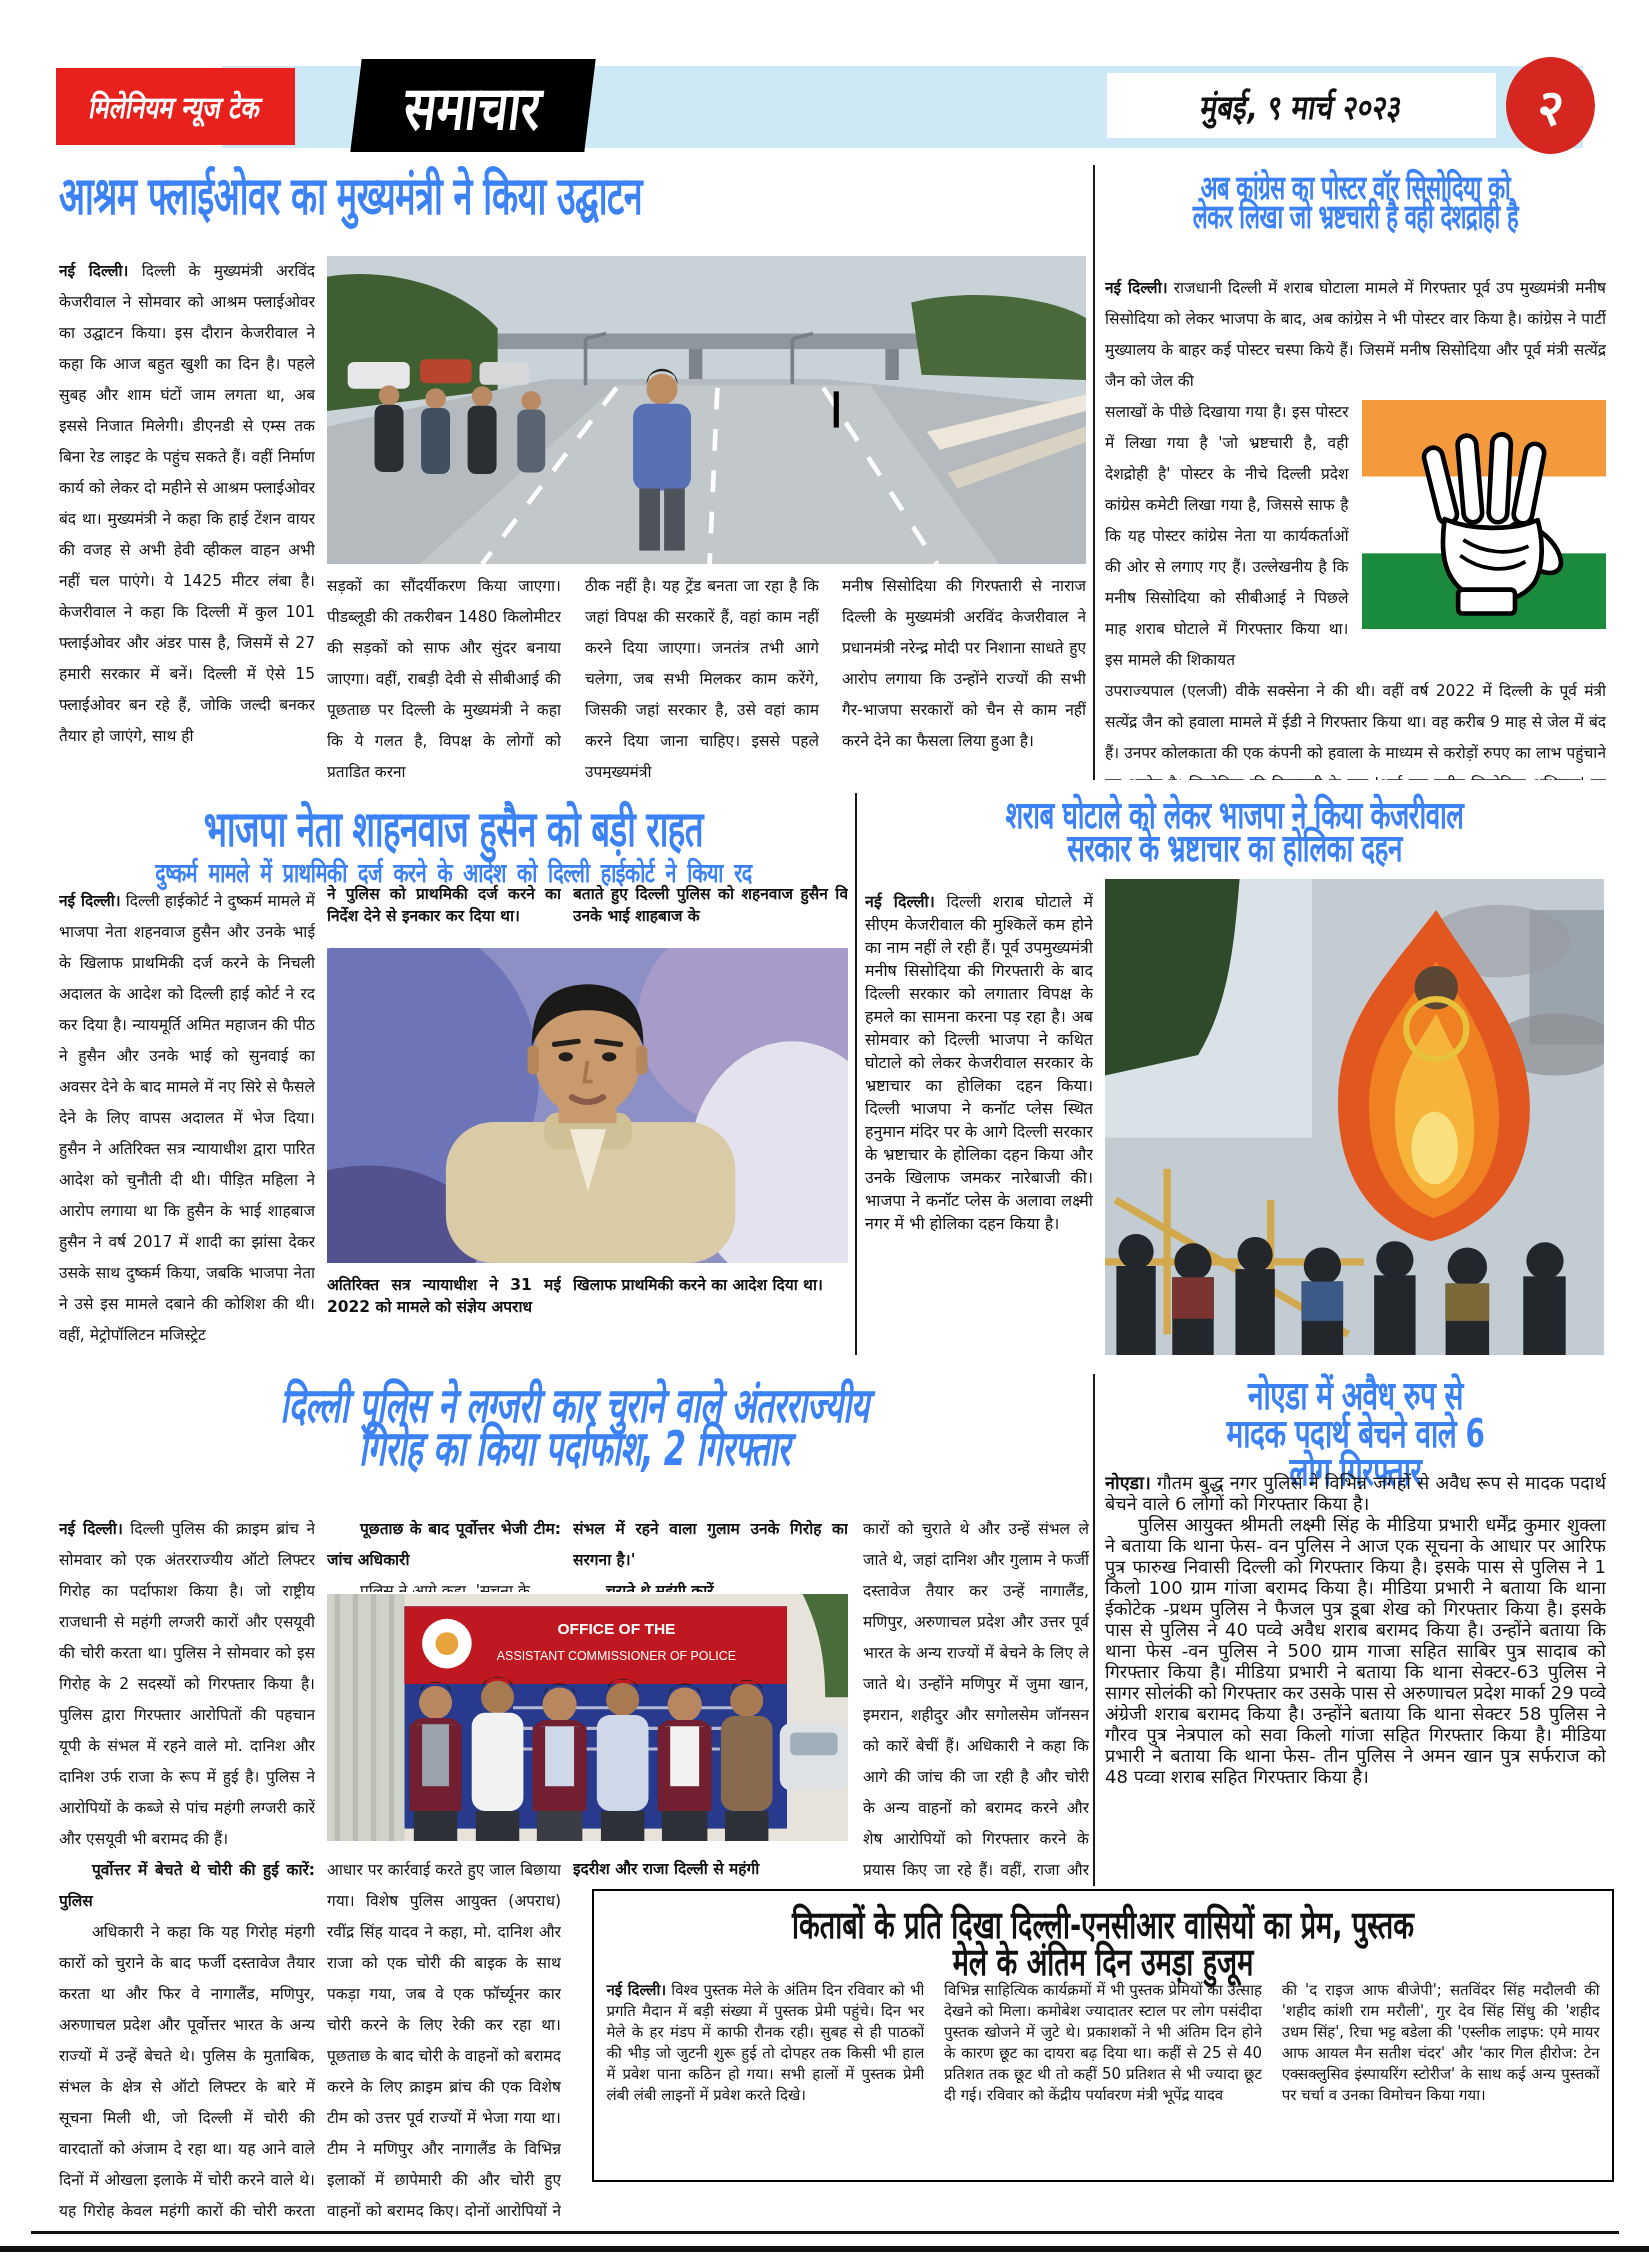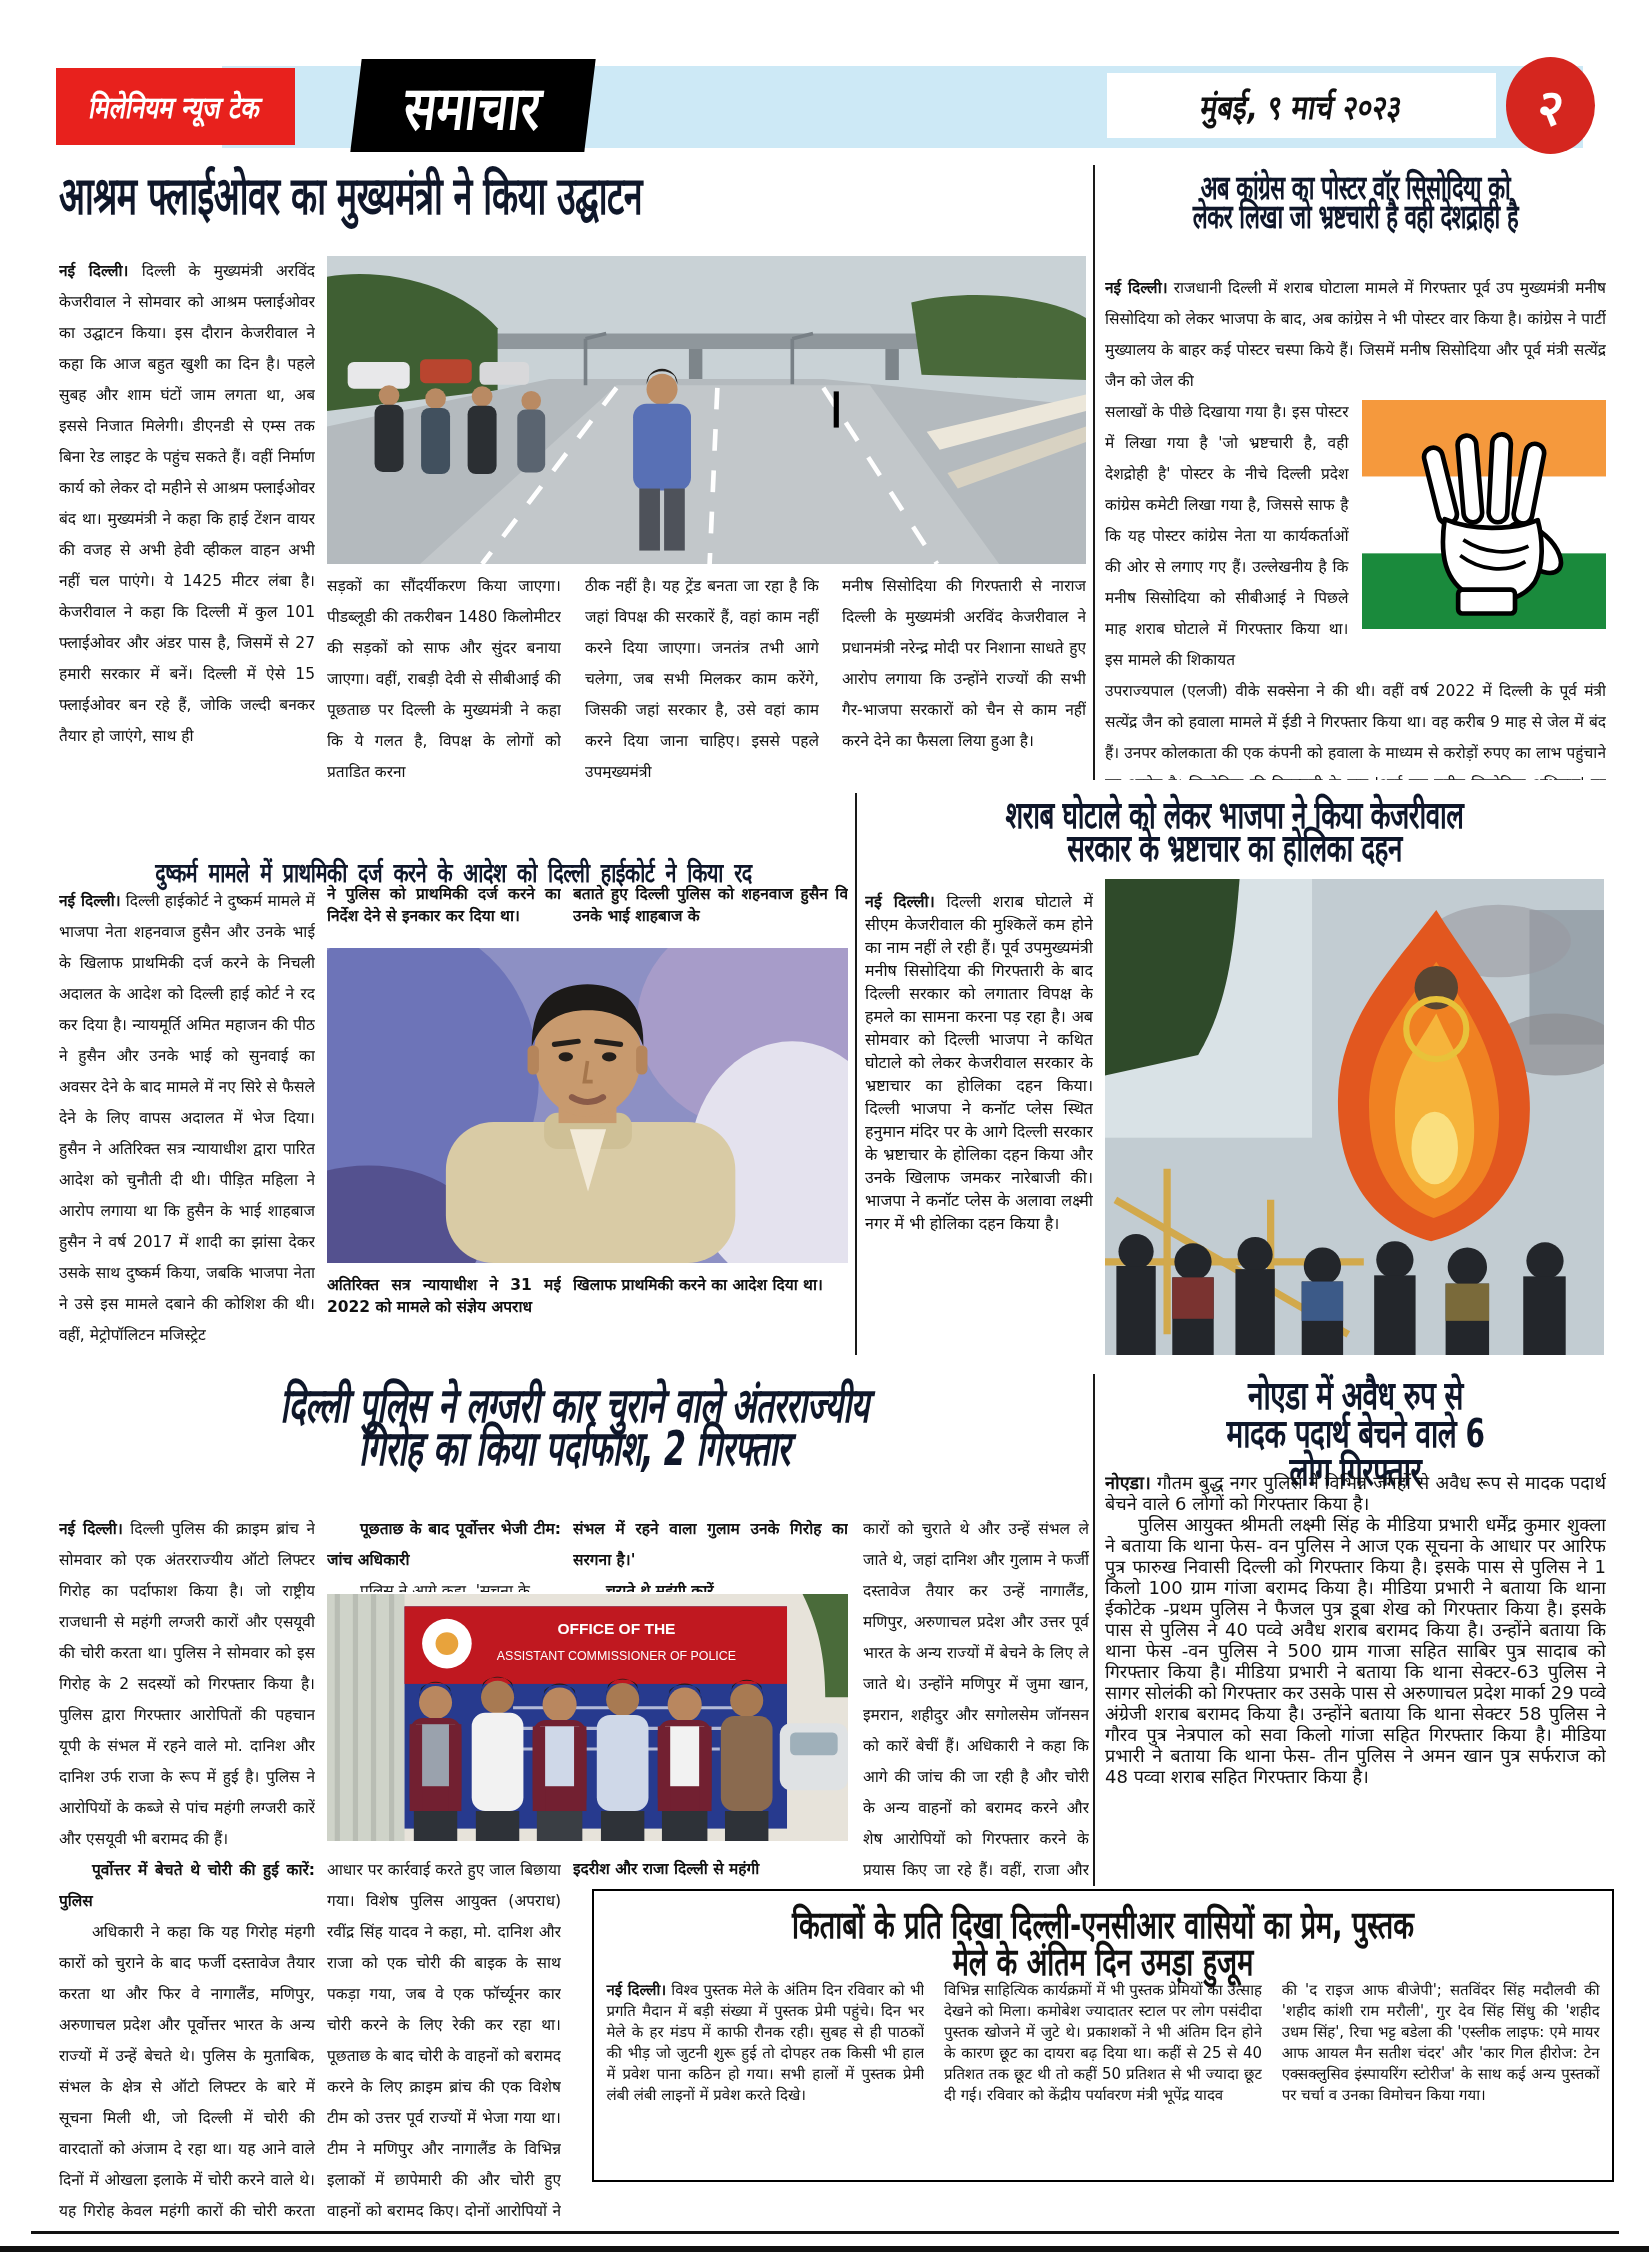--- a/index.html
+++ b/index.html
@@ -13,21 +13,21 @@
   .secbox{position:absolute;left:356px;top:59px;width:234px;height:93px;background:#000;
           transform:skewX(-7deg);display:flex;align-items:center;justify-content:center;}
   .secbox span{color:#fff;font-weight:bold;font-size:48px;transform:scaleY(1.25);}
   .datebox{position:absolute;left:1107px;top:73px;width:389px;height:65px;background:#fff;
            display:flex;align-items:center;justify-content:center;}
   .datebox span{font-weight:bold;font-size:28px;transform:skewX(-8deg) scaleY(1.2);white-space:nowrap;}
   .pgnum{position:absolute;left:1506px;top:57px;width:89px;height:97px;background:#d5261f;border-radius:50%;
          display:flex;align-items:center;justify-content:center;}
   .pgnum span{color:#fff;font-size:50px;font-weight:bold;transform:skewX(-6deg);}
   
-  .hl{position:absolute;font-weight:bold;color:#0f172a;letter-spacing:-0.5px;}
+  .hl{position:absolute;font-weight:bold;color:#3b82f6;letter-spacing:-0.5px;}
   .hl>span{display:block;transform-origin:top center;}
   .h-fly{left:59px;top:158px;width:1031px;height:93px;font-size:34px;text-align:left;}
   .h-fly>span{transform:scaleY(1.55);}
   .h-cong{left:1105px;top:167px;width:501px;height:103px;font-size:22px;line-height:1.3;text-align:center;}
   .h-cong>span{transform:scaleY(1.5);}
   .h-shah{left:59px;top:793px;width:789px;height:57px;font-size:33px;text-align:center;}
   .h-shah>span{transform:scaleY(1.5);}
   .sub-shah{left:59px;top:854px;width:789px;height:33px;font-size:19.7px;text-align:center;font-family:Liberation Mono, monospace;}
   .sub-shah>span{transform:scaleY(1.35);}
   .h-holi{left:865px;top:792px;width:739px;height:98px;font-size:26px;line-height:1.28;text-align:center;}
@@ -158,20 +158,23 @@
           <path d="M160,230 C150,300 160,350 210,378 C260,398 310,386 334,352 C352,322 350,270 340,232 C290,252 210,252 160,230 Z"></path>
           <rect x="186" y="366" width="110" height="46" rx="8"></rect>
         </g>
         <path d="M190,300 C230,330 280,334 316,312 M196,270 C236,296 284,300 322,282" stroke="#000" stroke-width="7" fill="none"></path>
       </svg>
     </div>
     <p class="noind">सलाखों के पीछे दिखाया गया है। इस पोस्टर में लिखा गया है 'जो भ्रष्टचारी है, वही देशद्रोही है' पोस्टर के नीचे दिल्ली प्रदेश कांग्रेस कमेटी लिखा गया है, जिससे साफ है कि यह पोस्टर कांग्रेस नेता या कार्यकर्ताओं की ओर से लगाए गए हैं। उल्लेखनीय है कि मनीष सिसोदिया को सीबीआई ने पिछले माह शराब घोटाले में गिरफ्तार किया था। इस मामले की शिकायत</p>
     <p class="noind">उपराज्यपाल (एलजी) वीके सक्सेना ने की थी। वहीं वर्ष 2022 में दिल्ली के पूर्व मंत्री सत्येंद्र जैन को हवाला मामले में ईडी ने गिरफ्तार किया था। वह करीब 9 माह से जेल में बंद हैं। उनपर कोलकाता की एक कंपनी को हवाला के माध्यम से करोड़ों रुपए का लाभ पहुंचाने का आरोप है। सिसोदिया की गिरफ्तारी के बाद 'आई लव मनीष सिसोदिया अभियान' पर भाजपा पहले आक्रामक थी और आप के खिलाफ कांग्रेस पार्टी ने भी मोर्चा खोल दिया है।</p>
   </div>
 
+  <div class="hl h-shah">
+      <span>भाजपा नेता शाहनवाज हुसैन को बड़ी राहत</span>
+    </div>
   <div class="hl sub-shah">
       <span>दुष्कर्म मामले में प्राथमिकी दर्ज करने के आदेश को दिल्ली हाईकोर्ट ने किया रद</span>
     </div>
 
   <div class="col" style="left:59px;top:886px;width:256px;height:468px;">
     <p class="noind"><b class="dl">नई दिल्ली।</b>
     <span>दिल्ली हाईकोर्ट ने दुष्कर्म मामले में भाजपा नेता शहनवाज हुसैन और उनके भाई के खिलाफ प्राथमिकी दर्ज करने के निचली अदालत के आदेश को दिल्ली हाई कोर्ट ने रद कर दिया है। न्यायमूर्ति अमित महाजन की पीठ ने हुसैन और उनके भाई को सुनवाई का अवसर देने के बाद मामले में नए सिरे से फैसले देने के लिए वापस अदालत में भेज दिया। हुसैन ने अतिरिक्त सत्र न्यायाधीश द्वारा पारित आदेश को चुनौती दी थी। पीड़ित महिला ने आरोप लगाया था कि हुसैन के भाई शाहबाज हुसैन ने वर्ष 2017 में शादी का झांसा देकर उसके साथ दुष्कर्म किया, जबकि भाजपा नेता ने उसे इस मामले दबाने की कोशिश की थी। वहीं, मेट्रोपॉलिटन मजिस्ट्रेट</span></p>
   </div>
 
   <div class="cap" style="left:327px;top:883px;width:234px;height:57px;">ने पुलिस को प्राथमिकी दर्ज करने का निर्देश देने से इनकार कर दिया था।</div>

